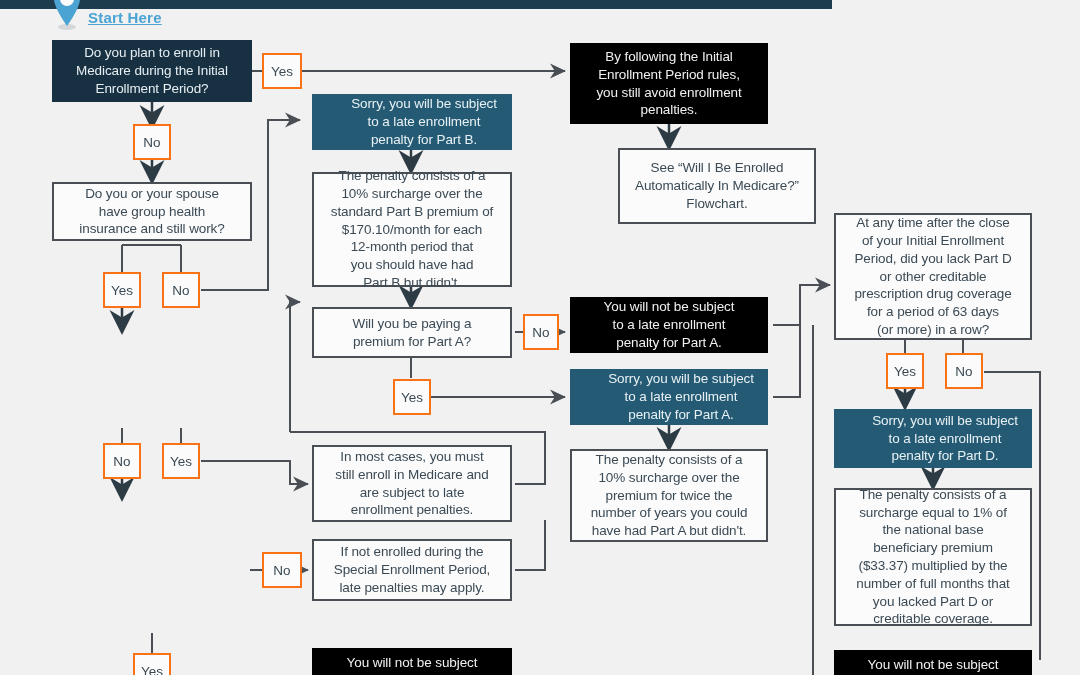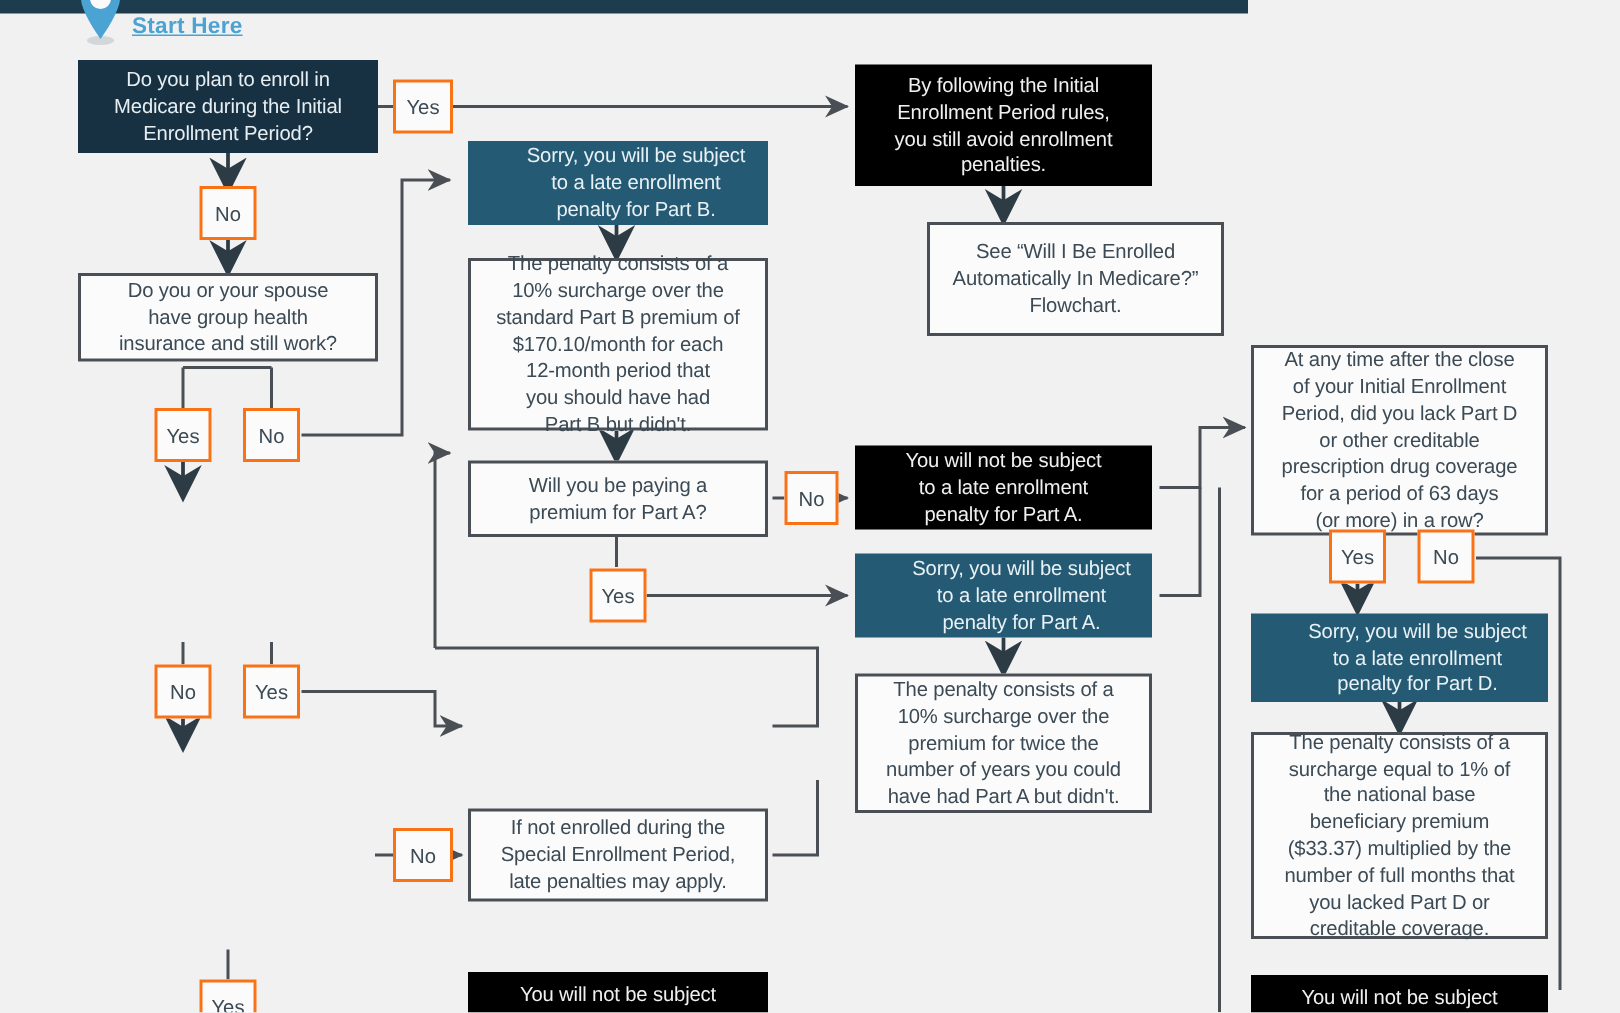--- a/index.html
+++ b/index.html
@@ -244,26 +244,30 @@
   <div class="node teal" style="left:570px; top:369px; width:198px; height:56px;">Sorry, you will be subject
 to a late enrollment
 penalty for Part A.</div>
 
   <div class="node white" style="left:570px; top:449px; width:198px; height:93px;">The penalty consists of a
 10% surcharge over the
 premium for twice the
 number of years you could
 have had Part A but didn't.</div>
 
+  <div class="node white" style="left:312px; top:445px; width:200px; height:77px;">In most cases, you must
+still enroll in Medicare and
+are subject to late
+enrollment penalties.</div>
 
   <div class="node white" style="left:312px; top:539px; width:200px; height:62px;">If not enrolled during the
 Special Enrollment Period,
 late penalties may apply.</div>
 
-  <div class="node white" style="left:834px; top:230px; width:198px; height:127px;">At any time after the close
+  <div class="node white" style="left:834px; top:213px; width:198px; height:127px;">At any time after the close
 of your Initial Enrollment
 Period, did you lack Part D
 or other creditable
 prescription drug coverage
 for a period of 63 days
 (or more) in a row?</div>
 
   <div class="label" style="left:886px; top:353px; width:38px; height:36px;">Yes</div>
 
   <div class="label" style="left:945px; top:353px; width:38px; height:36px;">No</div>

